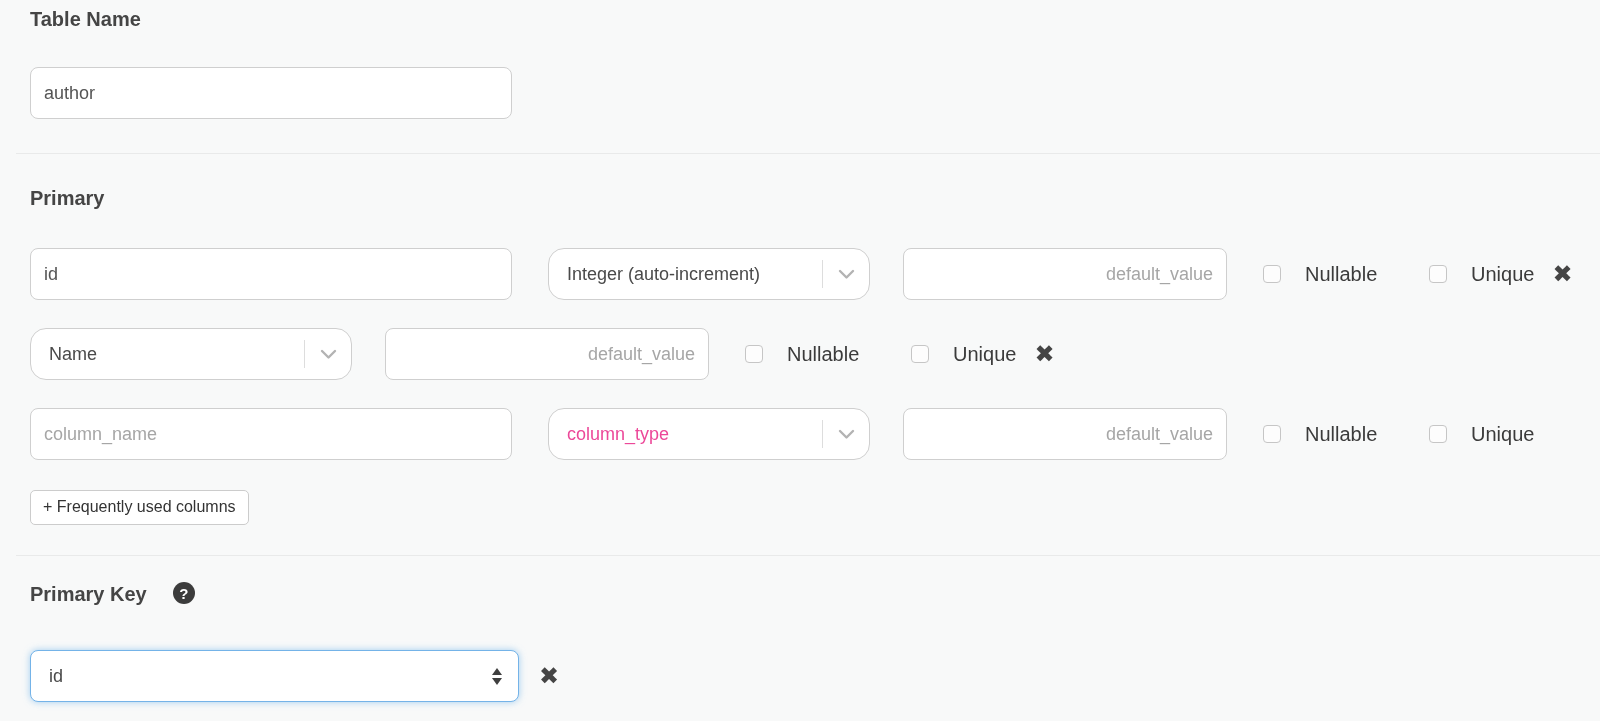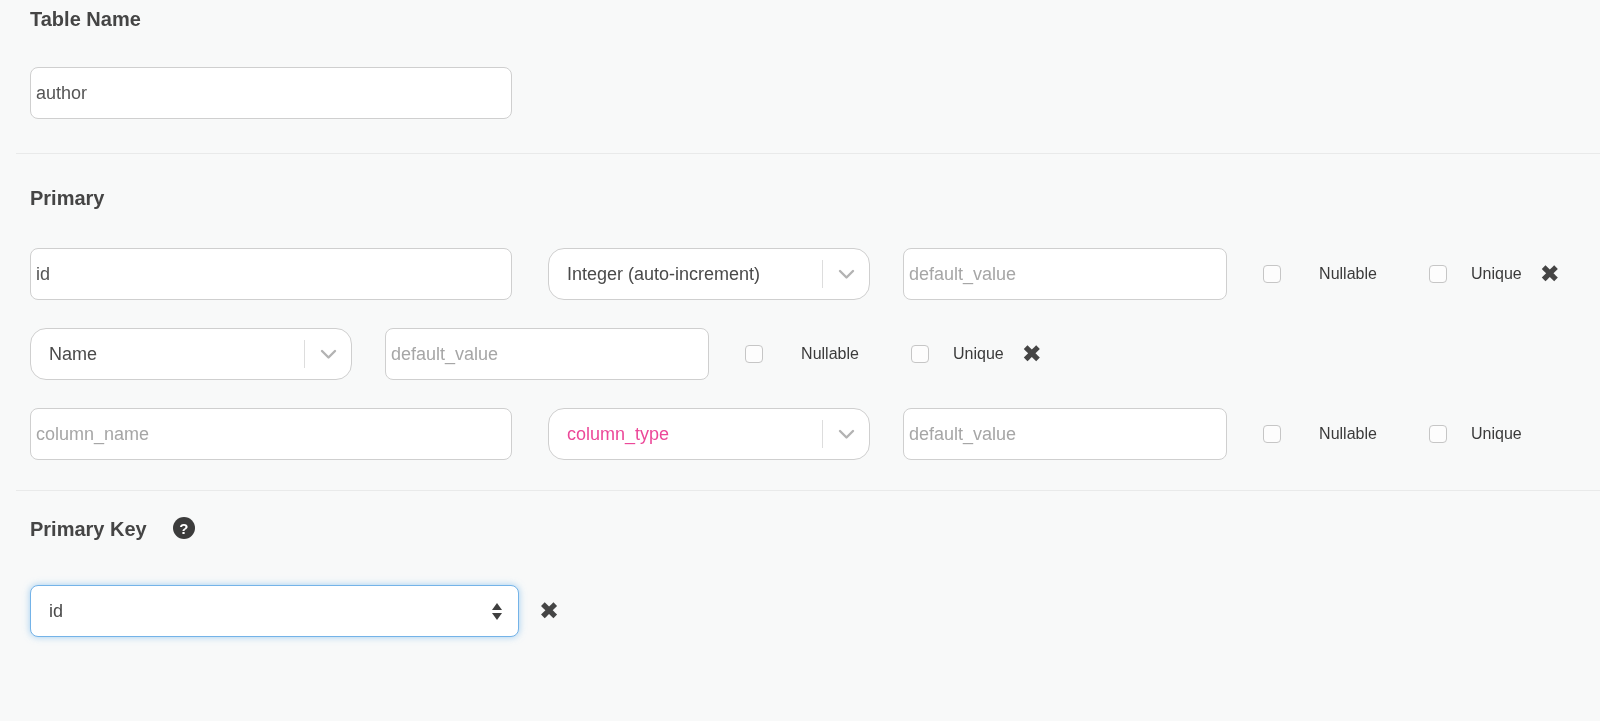--- a/index.html
+++ b/index.html
@@ -27,21 +27,21 @@
     margin: 0 -14px;
   }
   .divider-1 { margin-top: 34px; }
   .divider-2 { margin-top: 30px; }
 
   .text-input {
     height: 52px;
     background: #ffffff;
     border: 1px solid #cfcfcf;
     border-radius: 8px;
-    padding: 0 5px;
+    padding: 0 13px;
     font-family: "Liberation Sans", sans-serif;
     font-size: 18px;
     color: #555555;
     outline: none;
     display: block;
   }
   .text-input::placeholder { color: #a6a6a6; opacity: 1; }
 
   .tablename-input { width: 482px; margin-top: 36px; }
 
@@ -81,39 +81,38 @@
     flex: none;
   }
   .select-caret {
     width: 46px;
     flex: none;
     display: flex;
     align-items: center;
     justify-content: center;
   }
 
-  .default-input { width: 324px; margin-right: 36px; }
+  .default-input { width: 324px; margin-right: 36px; text-align: right; }
 
   .checkbox {
     appearance: none;
     -webkit-appearance: none;
     width: 18px;
     height: 18px;
     background: #fdfdfd;
     border: 1px solid #c6c6c6;
     border-radius: 4px;
     margin: 0 24px 0 0;
     cursor: pointer;
     flex: none;
   }
   .cb-label {
-    font-size: 16px;
+    font-size: 20px;
     color: #3b3b3b;
     flex: none;
-    text-align: center;
   }
   .lbl-nullable { width: 86px; margin-right: 38px; }
   .lbl-unique { margin-right: 18px; }
 
   .remove-x {
     font-size: 24px;
     line-height: 24px;
     color: #454545;
     cursor: pointer;
     flex: none;
@@ -263,20 +262,21 @@
       </span>
     </div>
     <input class="text-input default-input" type="text" placeholder="default_value" style="">
     <input class="checkbox" type="checkbox" style="">
     <span class="cb-label lbl-nullable">Nullable</span>
     <input class="checkbox" type="checkbox" style="">
     <span class="cb-label lbl-unique">Unique</span>
     <span class="remove-x x-hidden">✖</span>
   </div>
 
+  <button class="freq-button" type="button">+ Frequently used columns</button>
 
   <hr class="divider divider-2">
 
   <div class="pk-heading-row">
     <span class="section-heading">Primary Key</span>
     <span class="help-circle">?</span>
   </div>
 
   <div class="pk-row">
     <div class="pk-select">

